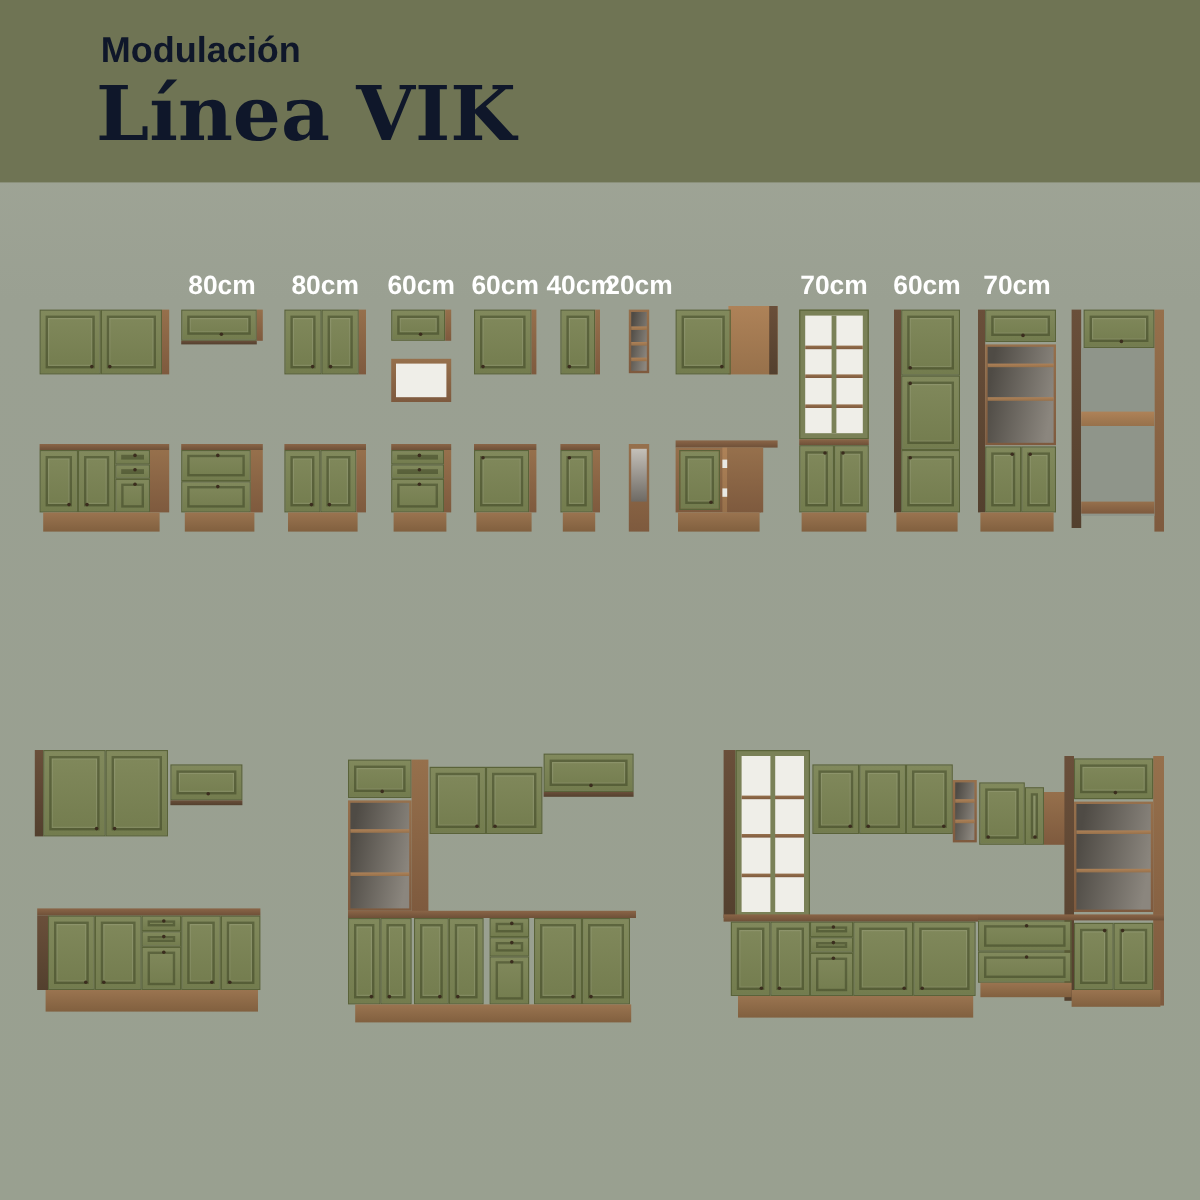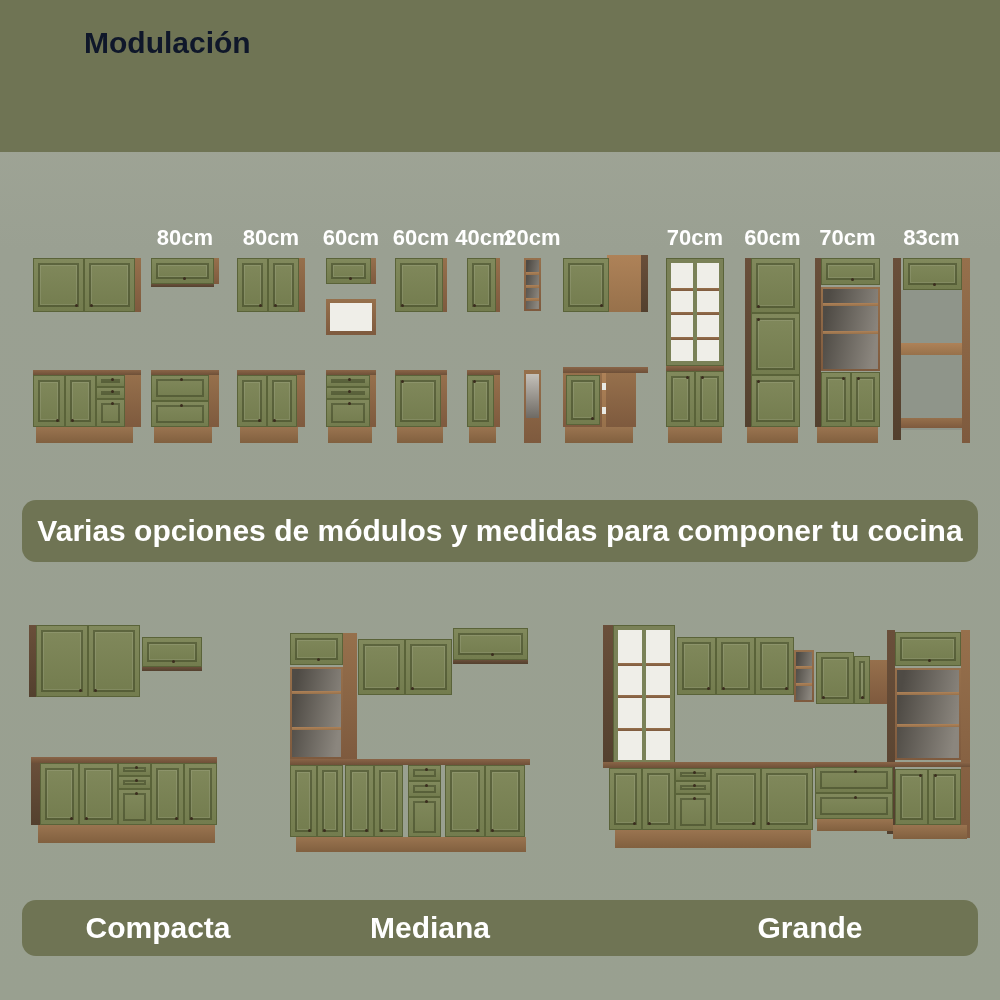--- a/index.html
+++ b/index.html
@@ -19,20 +19,21 @@
   .bottombar{position:absolute;left:22px;top:900px;width:956px;height:56px;background:#6F7454;border-radius:14px;}
   .kname{position:absolute;top:50%;transform:translate(-50%,-50%);color:#FFFFFF;font-size:30px;font-weight:bold;}
 </style>
 </head>
 <body>
 
 <div class="page">
 
   <header class="hero">
     <div class="kicker">Modulación</div>
+    <div class="title">Línea VIK</div>
   </header>
 
   <section class="modules" id="modules">
       <div style="position: absolute; left: 33px; top: 57px; width: 108px; height: 195px;">
         <div style="position: absolute; left: 0px; top: 3px; width: 51px; height: 54px; background: linear-gradient(rgb(129, 137, 92), rgb(115, 124, 78)); border: 1px solid rgb(90, 99, 57); box-sizing: border-box;">
           <div style="position: absolute; inset: 4px; border: 2px solid rgba(45, 52, 24, 0.42); box-shadow: rgba(255, 255, 255, 0.1) 0px 0px 0px 1px inset;"></div>
           <div style="position: absolute; width: 3px; height: 3px; background: rgb(59, 45, 30); border-radius: 50%; right: 5px; bottom: 4px;"></div>
         </div>
         <div style="position: absolute; left: 51px; top: 3px; width: 51px; height: 54px; background: linear-gradient(rgb(129, 137, 92), rgb(115, 124, 78)); border: 1px solid rgb(90, 99, 57); box-sizing: border-box;">
           <div style="position: absolute; inset: 4px; border: 2px solid rgba(45, 52, 24, 0.42); box-shadow: rgba(255, 255, 255, 0.1) 0px 0px 0px 1px inset;"></div>
@@ -247,37 +248,33 @@
         <div style="position: absolute; left: 6px; top: 117px; width: 29.5px; height: 55px; background: linear-gradient(rgb(129, 137, 92), rgb(115, 124, 78)); border: 1px solid rgb(90, 99, 57); box-sizing: border-box;">
           <div style="position: absolute; inset: 4px; border: 2px solid rgba(45, 52, 24, 0.42); box-shadow: rgba(255, 255, 255, 0.1) 0px 0px 0px 1px inset;"></div>
           <div style="position: absolute; width: 3px; height: 3px; background: rgb(59, 45, 30); border-radius: 50%; right: 5px; top: 4px;"></div>
         </div>
         <div style="position: absolute; left: 35.5px; top: 117px; width: 29.5px; height: 55px; background: linear-gradient(rgb(129, 137, 92), rgb(115, 124, 78)); border: 1px solid rgb(90, 99, 57); box-sizing: border-box;">
           <div style="position: absolute; inset: 4px; border: 2px solid rgba(45, 52, 24, 0.42); box-shadow: rgba(255, 255, 255, 0.1) 0px 0px 0px 1px inset;"></div>
           <div style="position: absolute; width: 3px; height: 3px; background: rgb(59, 45, 30); border-radius: 50%; left: 5px; top: 4px;"></div>
         </div>
         <div style="position: absolute; left: 2px; top: 172px; width: 61px; height: 16px; background: linear-gradient(rgb(154, 116, 80), rgb(129, 96, 63));"></div>
       </div>
-      <div class="col-label" style="left: 871px; width: 121px;">83cm</div>
       <div style="position: absolute; left: 893px; top: 57px; width: 77px; height: 195px;">
         <div style="position: absolute; left: 0px; top: 3px; width: 8px; height: 182px; background: linear-gradient(rgb(106, 79, 58), rgb(83, 64, 46));"></div>
         <div style="position: absolute; left: 69px; top: 3px; width: 8px; height: 185px; background: linear-gradient(rgb(150, 112, 76), rgb(126, 90, 62));"></div>
         <div style="position: absolute; left: 8px; top: 35px; width: 61px; height: 140px; background: rgb(143, 149, 138);"></div>
         <div style="position: absolute; left: 10px; top: 3px; width: 59px; height: 32px; background: linear-gradient(rgb(129, 137, 92), rgb(115, 124, 78)); border: 1px solid rgb(90, 99, 57); box-sizing: border-box;">
           <div style="position: absolute; inset: 4px; border: 2px solid rgba(45, 52, 24, 0.42); box-shadow: rgba(255, 255, 255, 0.1) 0px 0px 0px 1px inset;"></div>
           <div style="position: absolute; width: 3px; height: 3px; background: rgb(59, 45, 30); border-radius: 50%; left: 50%; bottom: 3px;"></div>
         </div>
         <div style="position: absolute; left: 8px; top: 88px; width: 61px; height: 12px; background: linear-gradient(rgb(174, 130, 88), rgb(151, 113, 75));"></div>
         <div style="position: absolute; left: 8px; top: 163px; width: 61px; height: 10px; background: linear-gradient(rgb(150, 112, 76), rgb(126, 90, 62));"></div>
       </div>
     </section>
 
-  <div class="banner">
-    <span>Varias opciones de módulos y medidas para componer tu cocina</span>
-  </div>
 
   <section id="kitchens" style="position:absolute;left:0;top:560px;width:1000px;height:340px;">
       <div style="position: absolute; left: 25px; top: 52px; width: 200px; height: 240px;">
         <div style="position: absolute; left: 4px; top: 13px; width: 7px; height: 72px; background: linear-gradient(rgb(106, 79, 58), rgb(83, 64, 46));"></div>
         <div style="position: absolute; left: 11px; top: 13px; width: 52px; height: 72px; background: linear-gradient(rgb(129, 137, 92), rgb(115, 124, 78)); border: 1px solid rgb(90, 99, 57); box-sizing: border-box;">
           <div style="position: absolute; inset: 4px; border: 2px solid rgba(45, 52, 24, 0.42); box-shadow: rgba(255, 255, 255, 0.1) 0px 0px 0px 1px inset;"></div>
           <div style="position: absolute; width: 3px; height: 3px; background: rgb(59, 45, 30); border-radius: 50%; right: 5px; bottom: 4px;"></div>
         </div>
         <div style="position: absolute; left: 63px; top: 13px; width: 52px; height: 72px; background: linear-gradient(rgb(129, 137, 92), rgb(115, 124, 78)); border: 1px solid rgb(90, 99, 57); box-sizing: border-box;">
           <div style="position: absolute; inset: 4px; border: 2px solid rgba(45, 52, 24, 0.42); box-shadow: rgba(255, 255, 255, 0.1) 0px 0px 0px 1px inset;"></div>
@@ -475,19 +472,14 @@
           <div style="position: absolute; left: 50%; top: 2px; width: 3px; height: 3px; background: rgb(59, 45, 30); border-radius: 50%;"></div>
         </div>
         <div style="position: absolute; left: 220px; top: 183px; width: 78px; height: 26px; background: linear-gradient(rgb(129, 137, 92), rgb(115, 124, 78)); border: 1px solid rgb(90, 99, 57); box-sizing: border-box;">
           <div style="position: absolute; inset: 3px 4px; border: 2px solid rgba(45, 52, 24, 0.42);"></div>
           <div style="position: absolute; left: 50%; top: 2px; width: 3px; height: 3px; background: rgb(59, 45, 30); border-radius: 50%;"></div>
         </div>
         <div style="position: absolute; left: 222px; top: 209px; width: 76px; height: 12px; background: linear-gradient(rgb(154, 116, 80), rgb(129, 96, 63));"></div>
       </div>
     </section>
 
-  <div class="bottombar">
-    <span class="kname" style="left:136px">Compacta</span>
-    <span class="kname" style="left:408px">Mediana</span>
-    <span class="kname" style="left:788px">Grande</span>
-  </div>
 
 </div>
 
 </body></html>

